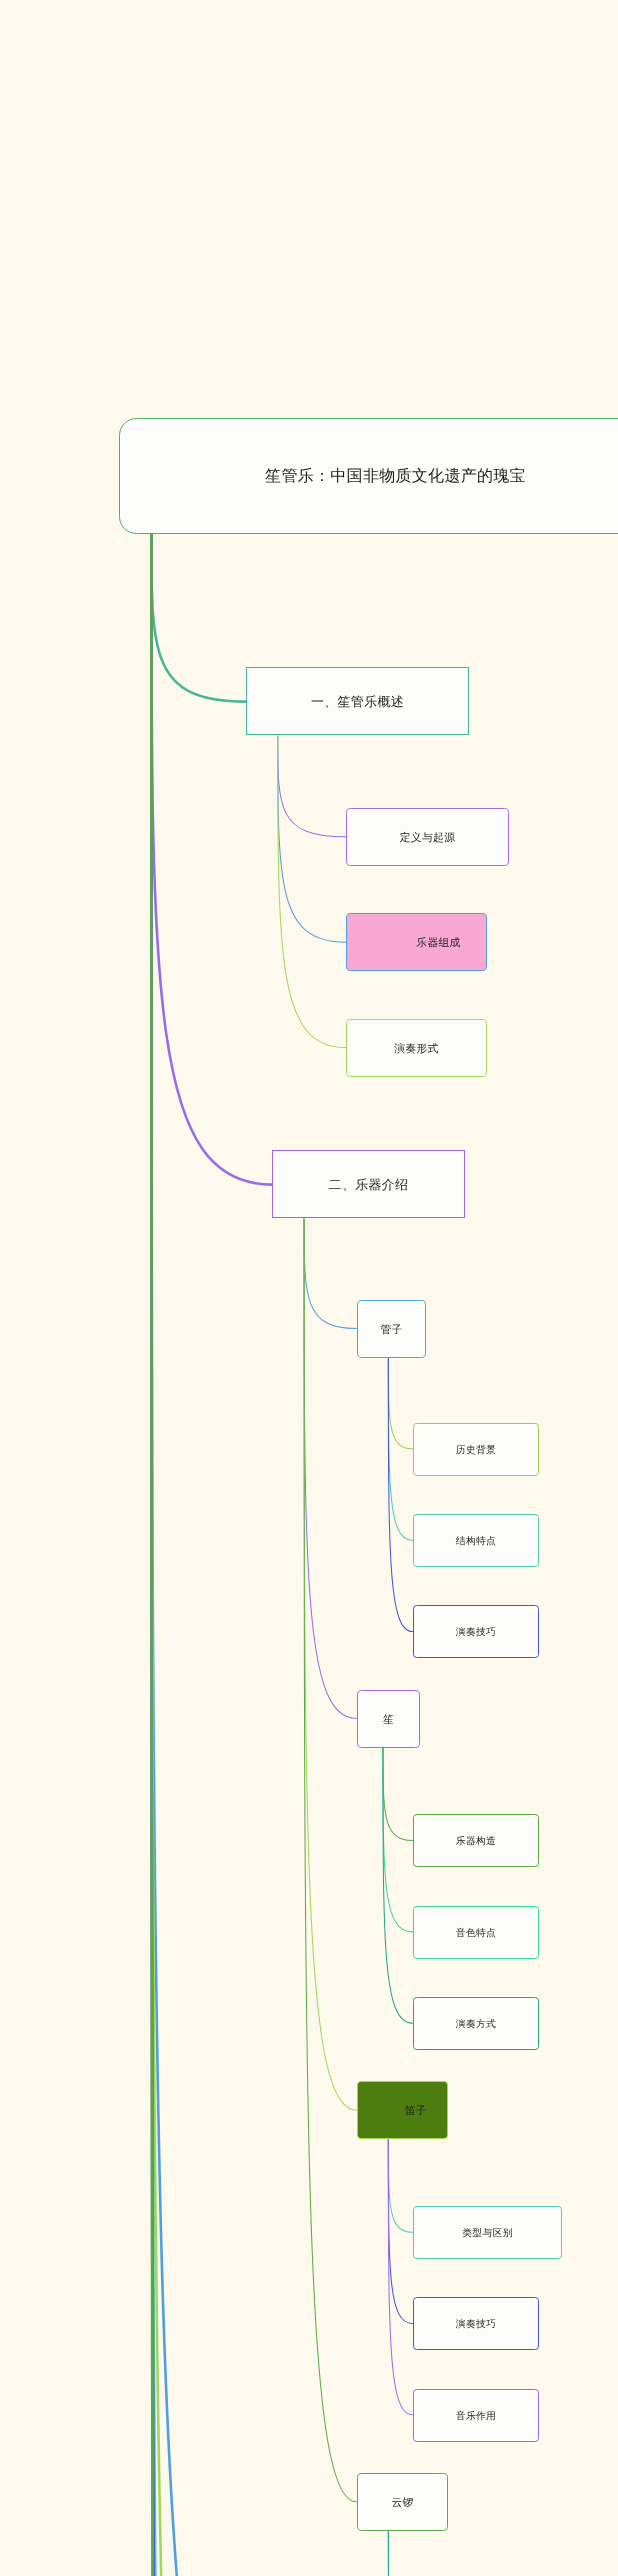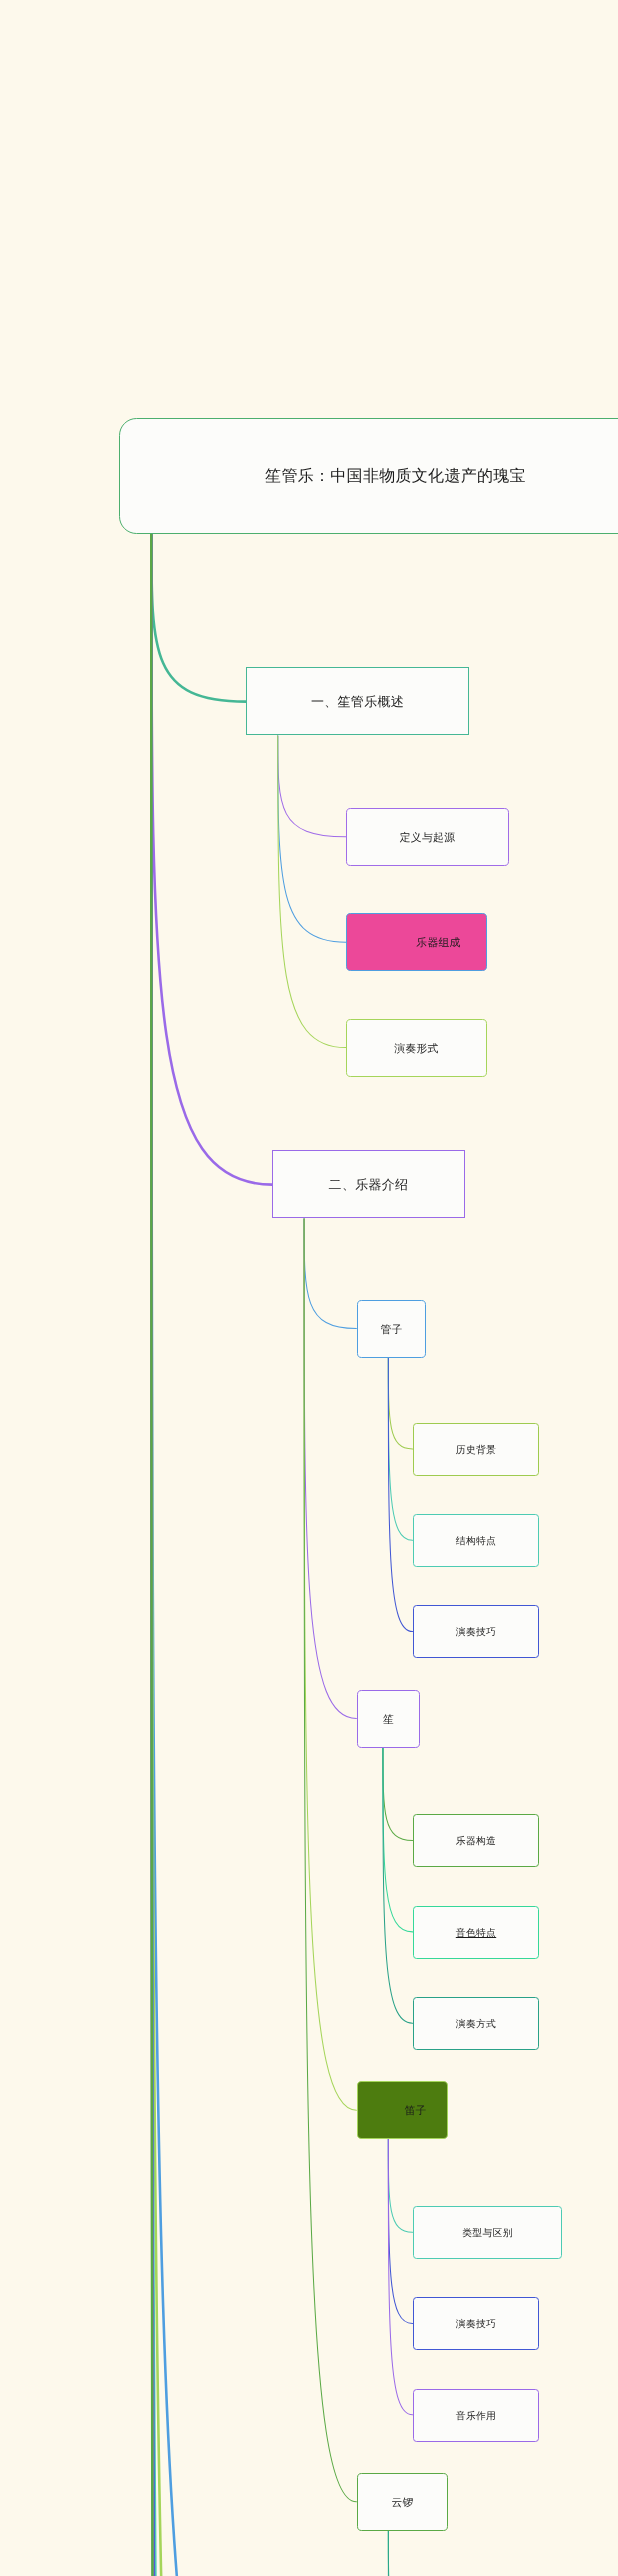--- a/index.html
+++ b/index.html
@@ -111,21 +111,21 @@
   <div id="nodes">
       <div class="node root" id="node-root" style="left: 119px; top: 418px; width: 553px; height: 116px; border-color: rgb(76, 175, 110); background: rgb(252, 252, 250); color: rgb(27, 27, 27);">
         <span>笙管乐：中国非物质文化遗产的瑰宝</span>
       </div>
       <div class="node lvl1" id="node-n1" style="left: 246px; top: 667px; width: 223px; height: 68px; border-color: rgb(69, 183, 149); background: rgb(252, 252, 250); color: rgb(27, 27, 27);">
         <span>一、笙管乐概述</span>
       </div>
       <div class="node lvl2" id="node-n1a" style="left: 346px; top: 808px; width: 163px; height: 58px; border-color: rgb(160, 108, 232); background: rgb(252, 252, 250); color: rgb(27, 27, 27); align-items: center;">
         <span>定义与起源</span>
       </div>
-      <div class="node lvl2" id="node-n1b" style="left: 346px; top: 913px; width: 141px; height: 58px; border-color: rgb(78, 158, 224); background: #ec4899; color: rgb(27, 27, 27); padding-left: 44px;">
+      <div class="node lvl2" id="node-n1b" style="left: 346px; top: 913px; width: 141px; height: 58px; border-color: rgb(78, 158, 224); background: #f9a8d4; color: rgb(27, 27, 27); padding-left: 44px;">
         <span>乐器组成</span>
       </div>
       <div class="node lvl2" id="node-n1c" style="left: 346px; top: 1019px; width: 141px; height: 58px; border-color: rgb(165, 213, 90); background: rgb(252, 252, 250); color: rgb(27, 27, 27);">
         <span>演奏形式</span>
       </div>
       <div class="node lvl1" id="node-n2" style="left: 272px; top: 1150px; width: 193px; height: 68px; border-color: rgb(154, 106, 232); background: rgb(252, 252, 250); color: rgb(27, 27, 27);">
         <span>二、乐器介绍</span>
       </div>
       <div class="node lvl2" id="node-n2g" style="left: 357px; top: 1300px; width: 69px; height: 58px; border-color: rgb(78, 158, 224); background: rgb(252, 252, 250); color: rgb(27, 27, 27);">
         <span>管子</span>
@@ -138,21 +138,21 @@
       </div>
       <div class="node lvl3" id="node-n2g3" style="left: 413px; top: 1605px; width: 126px; height: 53px; border-color: rgb(65, 87, 212); background: rgb(252, 252, 250); color: rgb(27, 27, 27);">
         <span>演奏技巧</span>
       </div>
       <div class="node lvl2" id="node-n2s" style="left: 357px; top: 1690px; width: 63px; height: 58px; border-color: rgb(154, 106, 232); background: rgb(252, 252, 250); color: rgb(27, 27, 27);">
         <span>笙</span>
       </div>
       <div class="node lvl3" id="node-n2s1" style="left: 413px; top: 1814px; width: 126px; height: 53px; border-color: rgb(90, 169, 69); background: rgb(252, 252, 250); color: rgb(27, 27, 27);">
         <span>乐器构造</span>
       </div>
-      <div class="node lvl3" id="node-n2s2" style="left: 413px; top: 1906px; width: 126px; height: 53px; border-color: rgb(53, 216, 154); background: rgb(252, 252, 250); color: rgb(27, 27, 27); text-decoration: underline;">
+      <div class="node lvl3" id="node-n2s2" style="left: 413px; top: 1906px; width: 126px; height: 53px; border-color: rgb(53, 216, 154); background: rgb(252, 252, 250); color: rgb(27, 27, 27);">
         <span>音色特点</span>
       </div>
       <div class="node lvl3" id="node-n2s3" style="left: 413px; top: 1997px; width: 126px; height: 53px; border-color: rgb(41, 161, 136); background: rgb(252, 252, 250); color: rgb(27, 27, 27);">
         <span>演奏方式</span>
       </div>
       <div class="node lvl2" id="node-n2d" style="left: 357px; top: 2081px; width: 91px; height: 58px; border-color: rgb(165, 213, 90); background: #4d7c0f; color: rgb(27, 27, 27); padding-left: 26px;">
         <span>笛子</span>
       </div>
       <div class="node lvl3" id="node-n2d1" style="left: 413px; top: 2206px; width: 149px; height: 53px; border-color: rgb(77, 203, 179); background: rgb(252, 252, 250); color: rgb(27, 27, 27);">
         <span>类型与区别</span>

